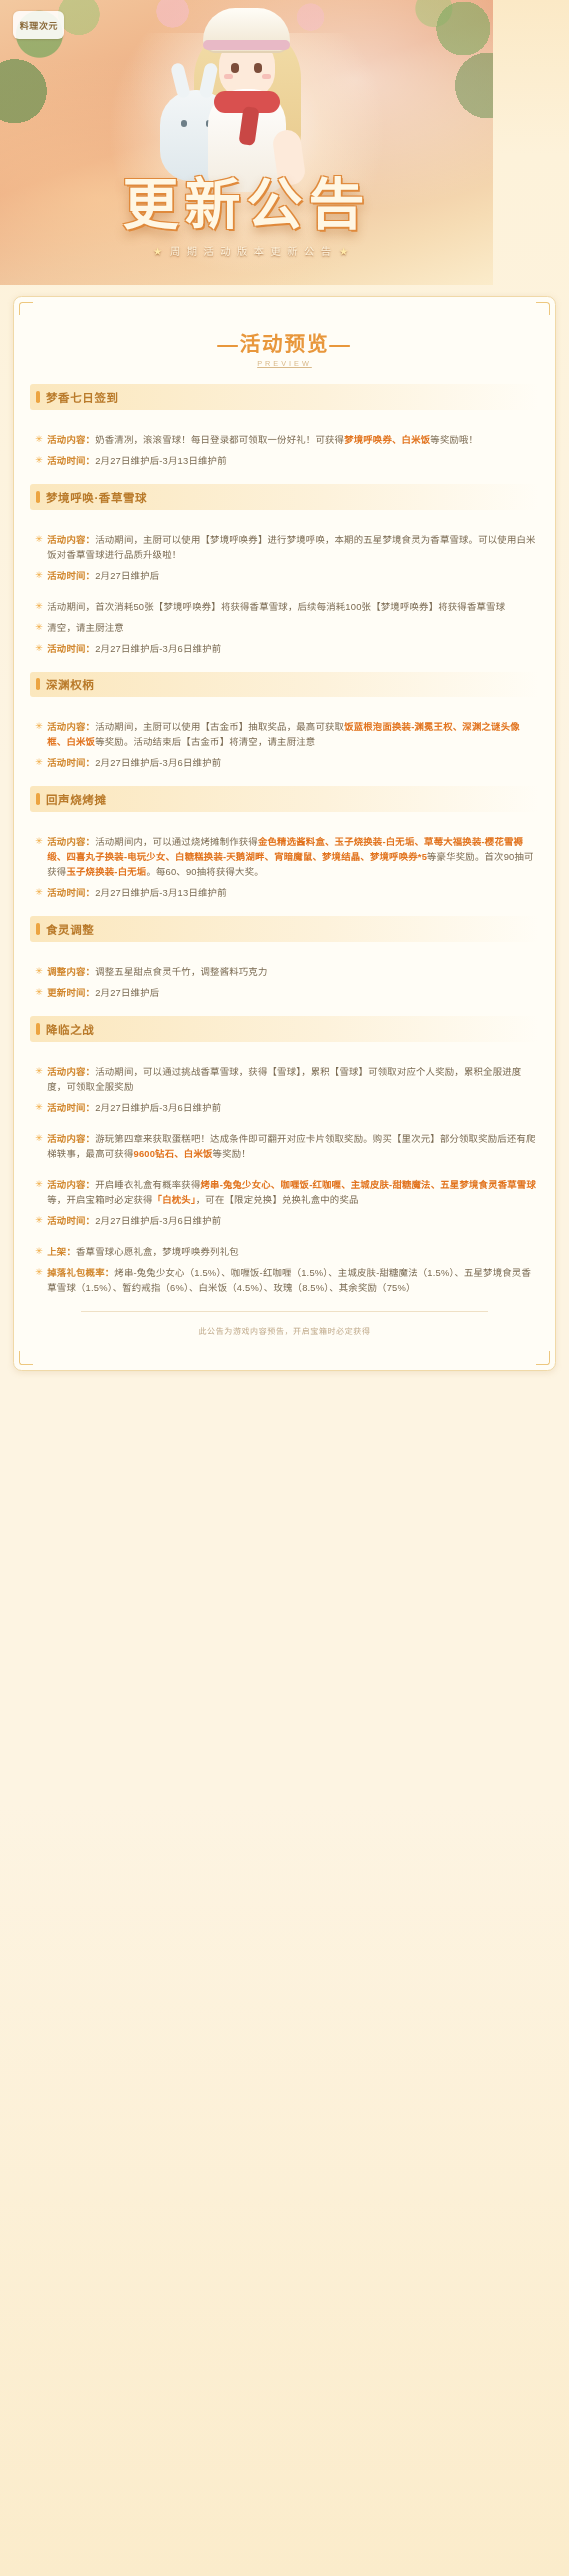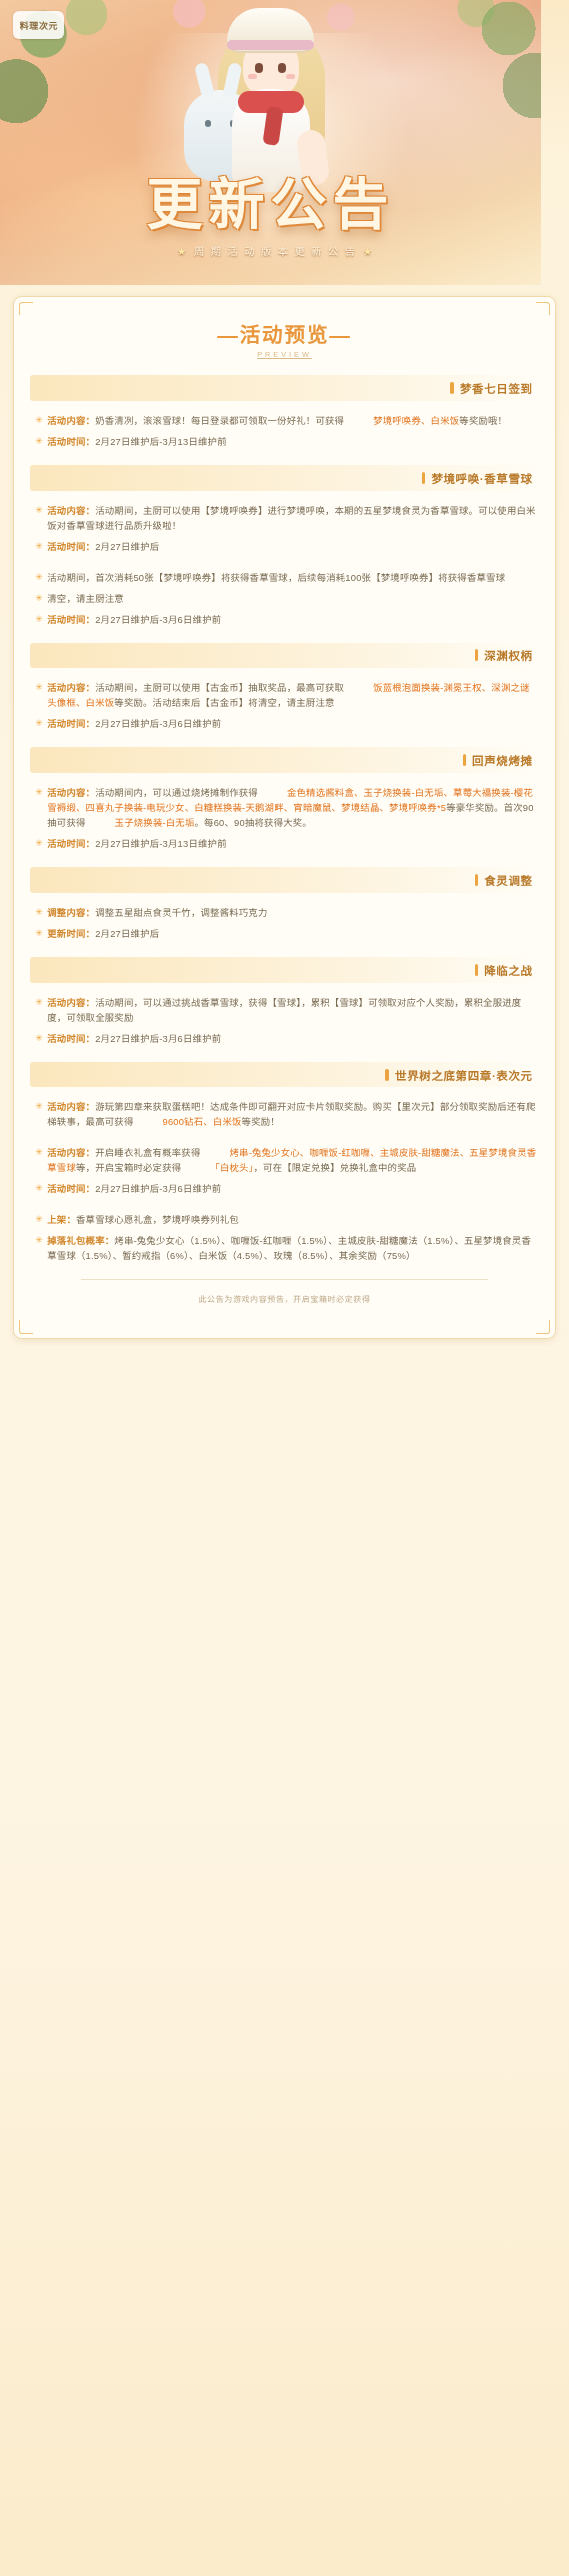--- a/index.html
+++ b/index.html
@@ -15,21 +15,21 @@
     width: 569px;
     min-height: 2576px;
     position: relative;
     background: linear-gradient(180deg, #fbe9c6 0%, #fdf2da 6%, #fdf4e2 30%, #fdf4e2 70%, #fbeccb 100%);
     overflow: hidden;
   }
 
   
   .hero {
     position: relative;
-    width: 541px;
+    width: 493px;
     height: 285px;
     background:
       radial-gradient(ellipse at 72% 28%, rgba(255,255,255,0.55) 0%, rgba(255,255,255,0) 45%),
       radial-gradient(ellipse at 20% 70%, rgba(255,214,160,0.55) 0%, rgba(255,214,160,0) 50%),
       linear-gradient(160deg, #f3c9a0 0%, #f0b98e 20%, #e9a67f 42%, #eec39d 62%, #f6dcb4 84%, #fbeccb 100%);
     overflow: hidden;
     padding-left: 42px;
   }
   .hero-leaves {
     position: absolute; inset: 0;
@@ -127,40 +127,40 @@
   .cc-bl { left: 4.9px; bottom: 4.9px; border-right: none; border-top: none; border-radius: 0 0 0 3.6px;}
   .cc-br { right: 4.9px; bottom: 4.9px; border-left: none; border-top: none; border-radius: 0 0 3.6px 0;}
 
   .section-title {
     text-align: center;
     font-size: 20.6px;
     font-weight: bold;
     color: #e8973c;
     letter-spacing: 1.8px;
     margin-bottom: 2.4px;
+    margin-top: 9px;
   }
   .section-title-en {
     text-align: center;
     font-size: 7.3px;
     color: #d9b98a;
     letter-spacing: 3px;
     margin-bottom: 16px;
     text-decoration: underline;
   }
 
   
   .block { margin-bottom: 16px; }
   .block-head {
     display: flex;
     align-items: center;
     background: linear-gradient(90deg, #fbe7bd 0%, #fdf2db 58%, #fffdf6 100%);
     border-radius: 3px;
     padding: 4.9px 6px;
-    margin-bottom: 12px;
-    justify-content: flex-end;
+    margin-bottom: 22px;
   }
   .block-head .bar {
     width: 3.6px; height: 12px;
     background: #eca441;
     border-radius: 1.8px;
     margin-right: 6px;
     flex: none;
   }
   .block-head .title {
     font-size: 11.5px;
@@ -190,21 +190,21 @@
     color: #d2882f;
     line-height: 15px;
     white-space: nowrap;
   }
   .row .text {
     font-size: 9.4px;
     color: #7a6a52;
     line-height: 15px;
     letter-spacing: 0.2px;
   }
-  .hl { color: #e2741f; font-weight: normal; margin-left: 29px; }
+  .hl { color: #e2741f; font-weight: bold; }
 
   .footer-note {
     text-align: center;
     font-size: 8px;
     color: #b9a versus;
     color: #bfa98a;
     letter-spacing: 0.6px;
     margin: 13.4px 0 18px 0;
   }
   .footer-divider {
@@ -354,24 +354,20 @@
           <div class="row">
             <span class="star-icon">✳</span>
             <span class="text"><span class="label">活动内容：</span><span>活动期间，可以通过挑战香草雪球，获得【雪球】，累积【雪球】可领取对应个人奖励，累积全服进度度，可领取全服奖励</span></span>
           </div>
           <div class="row">
             <span class="star-icon">✳</span>
             <span class="text"><span class="label">活动时间：</span><span>2月27日维护后-3月6日维护前</span></span>
           </div>
         </div>
         <div class="block">
-          <div class="block-head">
-            <span class="bar"></span>
-            <span class="title">世界树之底第四章·表次元</span>
-          </div>
           <div class="row">
             <span class="star-icon">✳</span>
             <span class="text"><span class="label">活动内容：</span><span>游玩第四章来获取蛋糕吧！达成条件即可翻开对应卡片领取奖励。购买【里次元】部分领取奖励后还有爬梯轶事，最高可获得</span><span class="hl">9600钻石、白米饭</span><span>等奖励！</span></span>
           </div>
         </div>
         <div class="block">
           <div class="row">
             <span class="star-icon">✳</span>
             <span class="text"><span class="label">活动内容：</span><span>开启睡衣礼盒有概率获得</span><span class="hl">烤串-兔兔少女心、咖喱饭-红咖喱、主城皮肤-甜糖魔法、五星梦境食灵香草雪球</span><span>等，开启宝箱时必定获得</span><span class="hl">「白枕头」</span><span>，可在【限定兑换】兑换礼盒中的奖品</span></span>
           </div>

